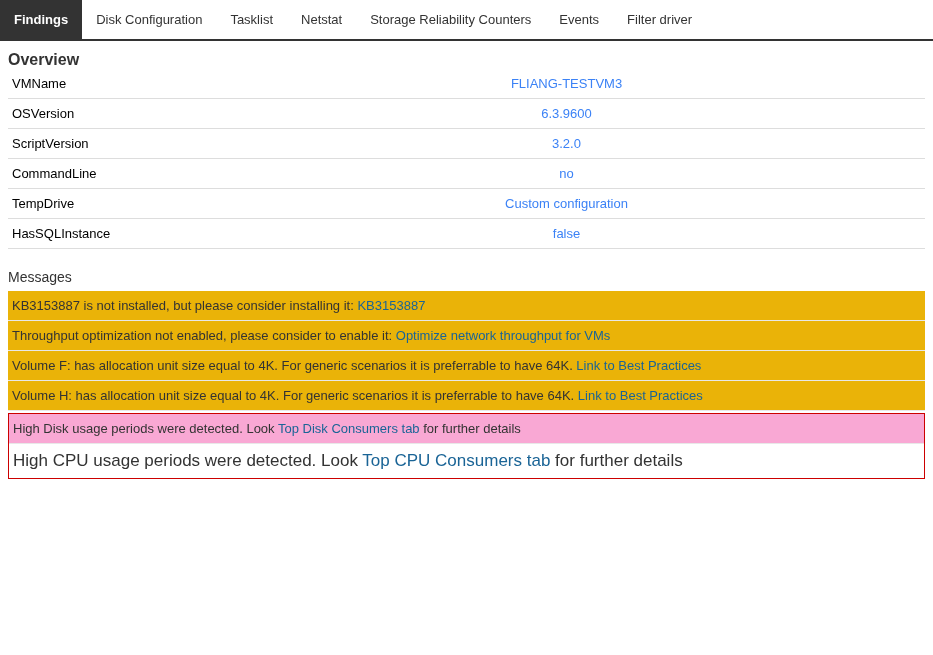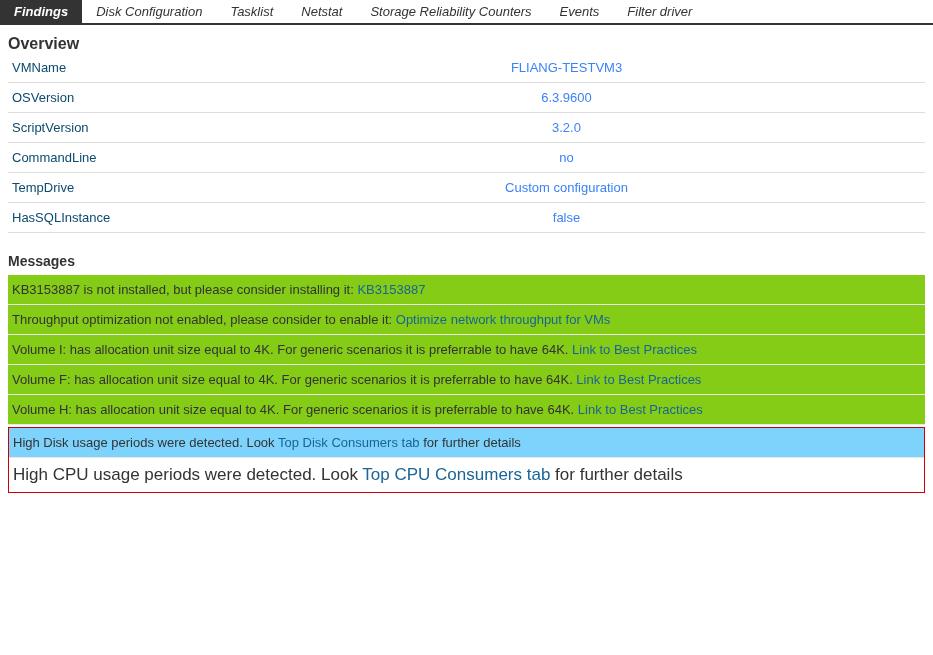--- a/index.html
+++ b/index.html
@@ -5,28 +5,27 @@
     * { box-sizing: border-box; margin: 0; padding: 0; }
     body { font-family: Arial, sans-serif; font-size: 13px; color: #333; background: #fff; }
 
     
     .tabs {
       display: flex;
       border-bottom: 2px solid #333;
       background: #fff;
     }
     .tab {
-      padding: 4px 14px;
+      padding: 12px 14px;
       cursor: pointer;
       font-size: 13px;
       color: #333;
       white-space: nowrap;
       border: none;
       background: none;
-      font-style: italic;
     }
     .tab.active {
       background: #333;
       color: #fff;
       font-weight: bold;
     }
 
     
     .content {
       padding: 10px 8px;
@@ -45,43 +44,43 @@
       margin-bottom: 20px;
     }
     .overview-table tr {
       border-bottom: 1px solid #ddd;
     }
     .overview-table td {
       padding: 7px 4px;
       font-size: 13px;
     }
     .overview-table td:first-child {
-      color: #0c4a6e;
+      color: #000000;
       width: 200px;
     }
     .overview-table td:last-child {
       color: #3b82f6;
       text-align: center;
     }
 
     
     h3.messages-title {
       font-size: 14px;
-      font-weight: bold;
+      font-weight: normal;
       margin-bottom: 6px;
       margin-top: 10px;
       color: #333;
     }
 
     .message-row {
       padding: 7px 4px;
       border-bottom: 1px solid #e8e8e8;
       font-size: 13px;
       color: #333;
-      background: #84cc16;
+      background: #eab308;
     }
 
     a.link {
       color: #1a6496;
       text-decoration: none;
     }
   </style>
 </head>
 <body>
 
@@ -126,22 +125,21 @@
           <td>false</td>
         </tr>
       </tbody>
   </table>
 
   <h3 class="messages-title">Messages</h3>
 
   <div id="messages-container">
       <div class="message-row"><span>KB3153887 is not installed, but please consider installing it: </span><a class="link" href="#">KB3153887</a></div>
       <div class="message-row"><span>Throughput optimization not enabled, please consider to enable it: </span><a class="link" href="#">Optimize network throughput for VMs</a></div>
-      <div class="message-row"><span>Volume I: has allocation unit size equal to 4K. For generic scenarios it is preferrable to have 64K. </span><a class="link" href="#">Link to Best Practices</a></div>
       <div class="message-row"><span>Volume F: has allocation unit size equal to 4K. For generic scenarios it is preferrable to have 64K. </span><a class="link" href="#">Link to Best Practices</a></div>
       <div class="message-row"><span>Volume H: has allocation unit size equal to 4K. For generic scenarios it is preferrable to have 64K. </span><a class="link" href="#">Link to Best Practices</a></div>
       <div style="border: 1.5px solid rgb(204, 0, 0); margin-top: 2px;">
-        <div style="padding: 7px 4px; font-size: 13px; color: rgb(51, 51, 51); background: #7dd3fc; border-bottom: 1px solid rgb(232, 232, 232);"><span>High Disk usage periods were detected. Look </span><a class="link" href="#">Top Disk Consumers tab</a><span> for further details</span></div>
+        <div style="padding: 7px 4px; font-size: 13px; color: rgb(51, 51, 51); background: #f9a8d4; border-bottom: 1px solid rgb(232, 232, 232);"><span>High Disk usage periods were detected. Look </span><a class="link" href="#">Top Disk Consumers tab</a><span> for further details</span></div>
         <div style="padding: 7px 4px; font-size: 17px; color: rgb(51, 51, 51); background: rgb(255, 255, 255);"><span>High CPU usage periods were detected. Look </span><a class="link" href="#">Top CPU Consumers tab</a><span> for further details</span></div>
       </div>
     </div>
 
 </div>
 
 </body></html>

